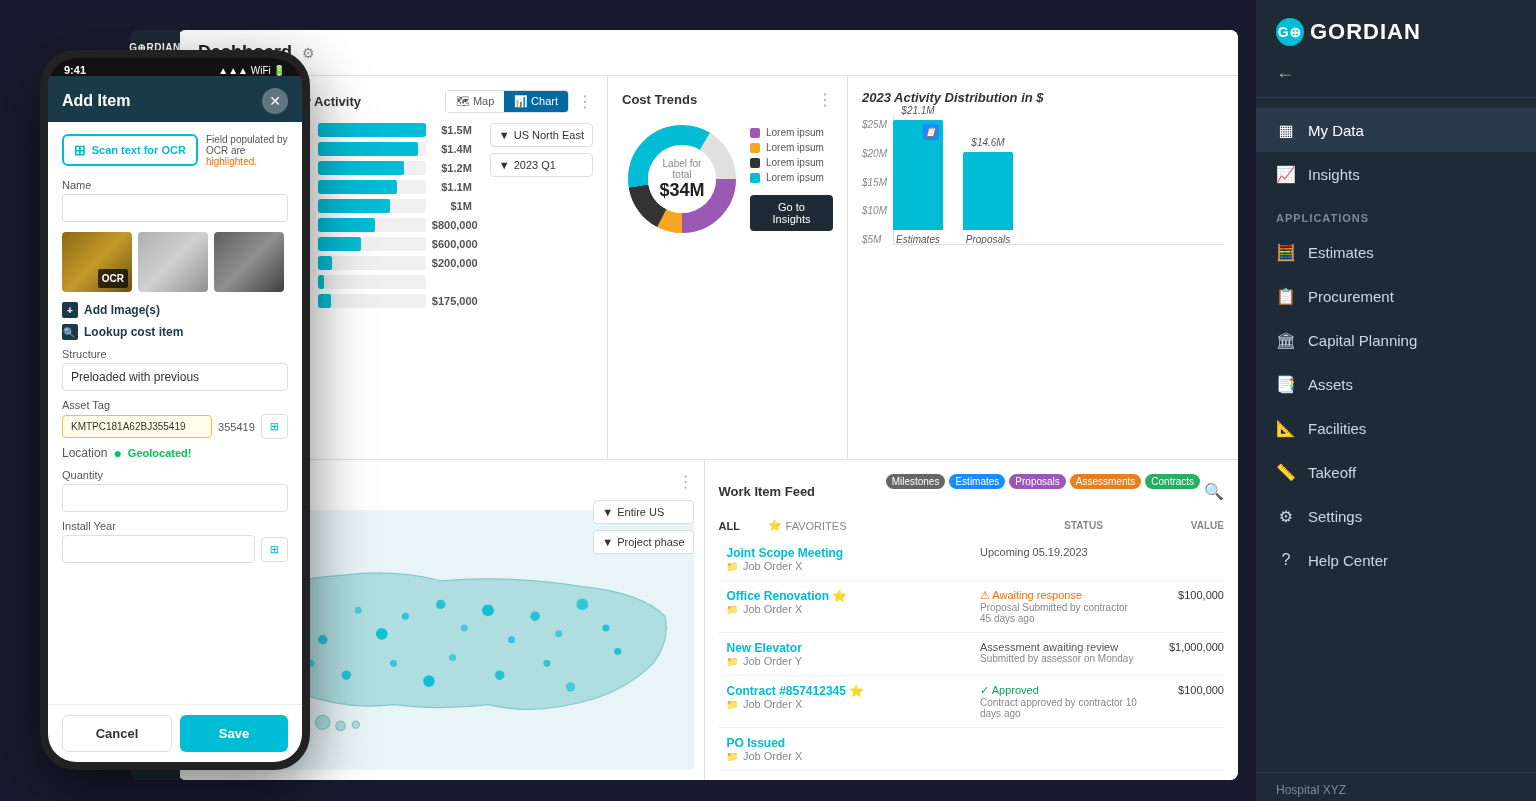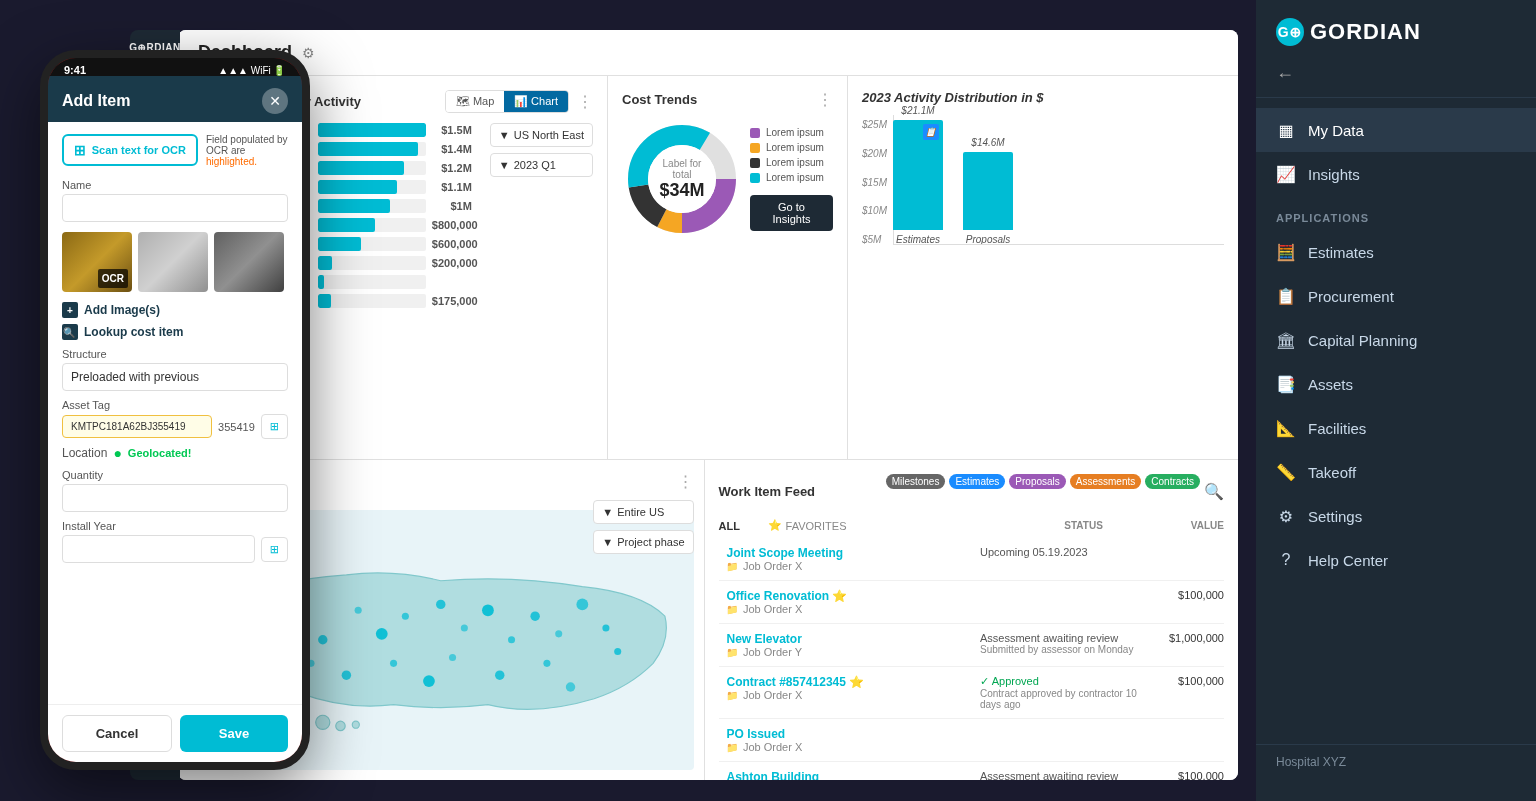--- a/index.html
+++ b/index.html
@@ -75,21 +75,21 @@
       cursor: pointer;
       transition: background 0.15s;
     }
     .nav-item.active { background: #2a3a4a; color: white; }
     .nav-item .nav-icon {
       width: 20px; height: 20px;
       display: flex; align-items: center; justify-content: center;
       font-size: 16px;
     }
     .right-sidebar-footer {
-      padding: 10px 20px 32px;
+      padding: 10px 20px 4px;
       border-top: 1px solid #2a3a4a;
       color: #7a8a99;
       font-size: 12px;
     }
 
     
     .main-area {
       position: absolute;
       left: 130px; top: 30px;
       width: 1110px; height: 750px;
@@ -906,20 +906,27 @@
         <div class="feed-item-left">
           <div class="feed-item-title">
             <span>Office Renovation</span>
             <span class="star-icon">⭐</span>
           </div>
           <div class="feed-item-subtitle">
             <span style="font-size:10px;">📁</span>
             <span>Job Order X</span>
           </div>
         </div>
+        <div class="feed-item-status">
+          <div class="status-text warning">
+            <span class="alert-icon">⚠</span>
+            <span>Awaiting response</span>
+          </div>
+          <div class="status-detail">Proposal Submitted by contractor 45 days ago</div>
+        </div>
         <div class="feed-item-value">$100,000</div>
       </div>
       <div class="feed-item">
         <div class="feed-item-left">
           <div class="feed-item-title">New Elevator</div>
           <div class="feed-item-subtitle">
             <span style="font-size:10px;">📁</span>
             <span>Job Order Y</span>
           </div>
         </div>

